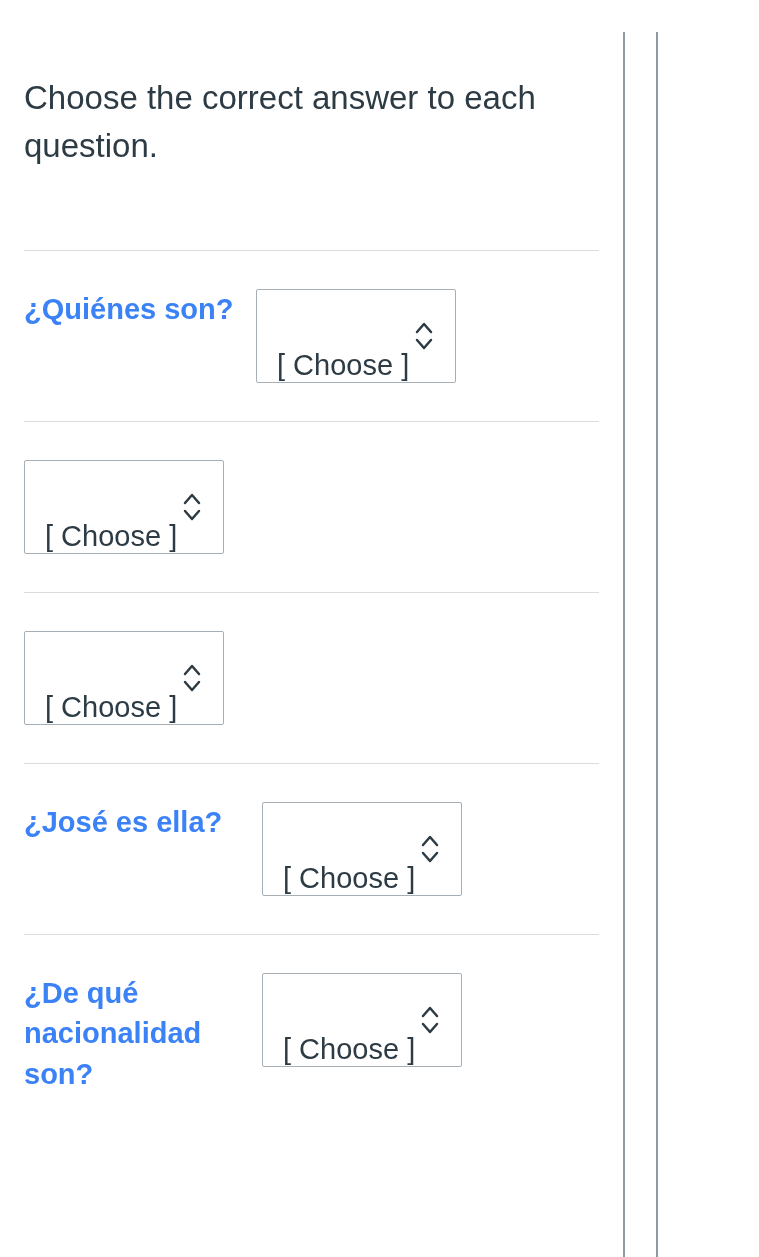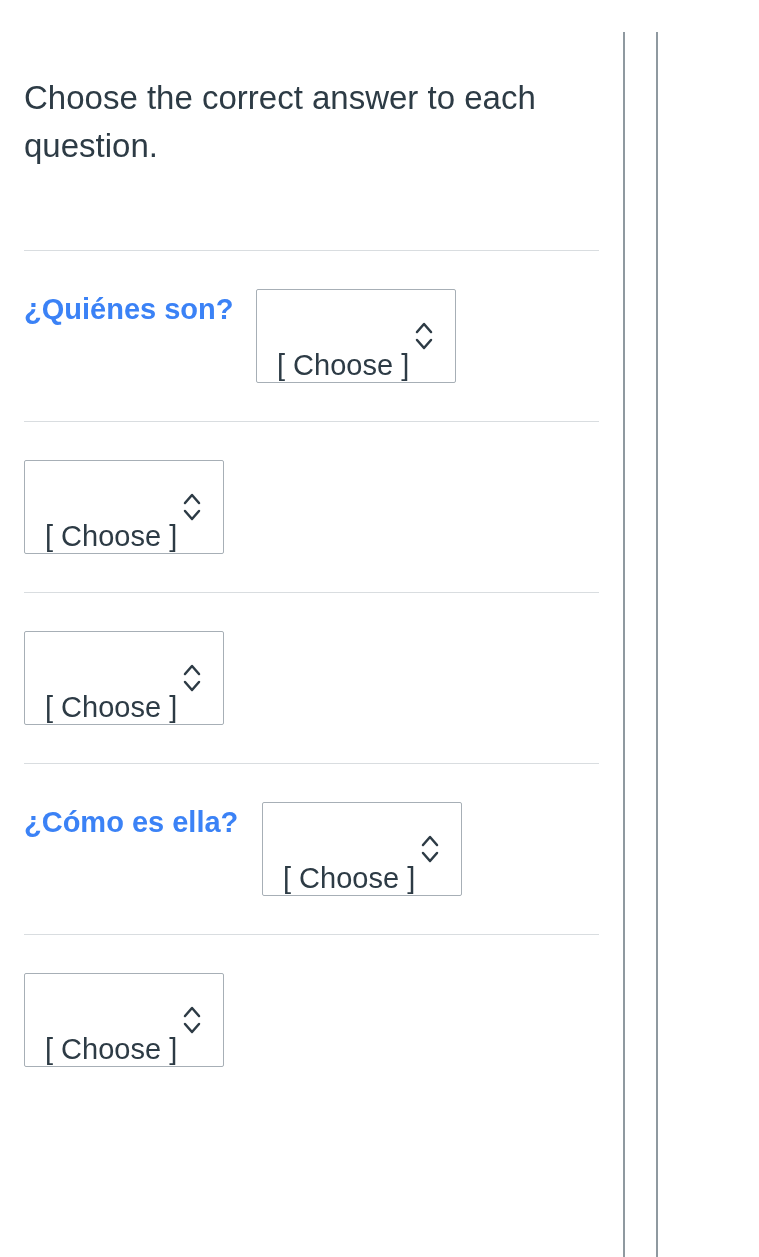--- a/index.html
+++ b/index.html
@@ -152,35 +152,36 @@
         <span class="select-chevrons">
           <svg viewBox="0 0 24 32" width="24" height="32">
             <polyline points="5,12 12,4 19,12" fill="none" stroke="#2d3b45" stroke-width="2.5" stroke-linecap="round" stroke-linejoin="round"></polyline>
             <polyline points="5,20 12,28 19,20" fill="none" stroke="#2d3b45" stroke-width="2.5" stroke-linecap="round" stroke-linejoin="round"></polyline>
           </svg>
         </span>
       </div>
     </div>
 
     <div class="qrow">
-      <div class="qlabel">¿Cómo es ella?</div>
+      <div class="qlabel">¿José es ella?</div>
       <div class="select-wrap">
         <div class="select-box">
           <span class="select-text">[ Choose ]</span>
         </div>
         <span class="select-chevrons">
           <svg viewBox="0 0 24 32" width="24" height="32">
             <polyline points="5,12 12,4 19,12" fill="none" stroke="#2d3b45" stroke-width="2.5" stroke-linecap="round" stroke-linejoin="round"></polyline>
             <polyline points="5,20 12,28 19,20" fill="none" stroke="#2d3b45" stroke-width="2.5" stroke-linecap="round" stroke-linejoin="round"></polyline>
           </svg>
         </span>
       </div>
     </div>
 
     <div class="qrow">
+      <div class="qlabel">¿De qué nacionalidad son?</div>
       <div class="select-wrap">
         <div class="select-box">
           <span class="select-text">[ Choose ]</span>
         </div>
         <span class="select-chevrons">
           <svg viewBox="0 0 24 32" width="24" height="32">
             <polyline points="5,12 12,4 19,12" fill="none" stroke="#2d3b45" stroke-width="2.5" stroke-linecap="round" stroke-linejoin="round"></polyline>
             <polyline points="5,20 12,28 19,20" fill="none" stroke="#2d3b45" stroke-width="2.5" stroke-linecap="round" stroke-linejoin="round"></polyline>
           </svg>
         </span>

